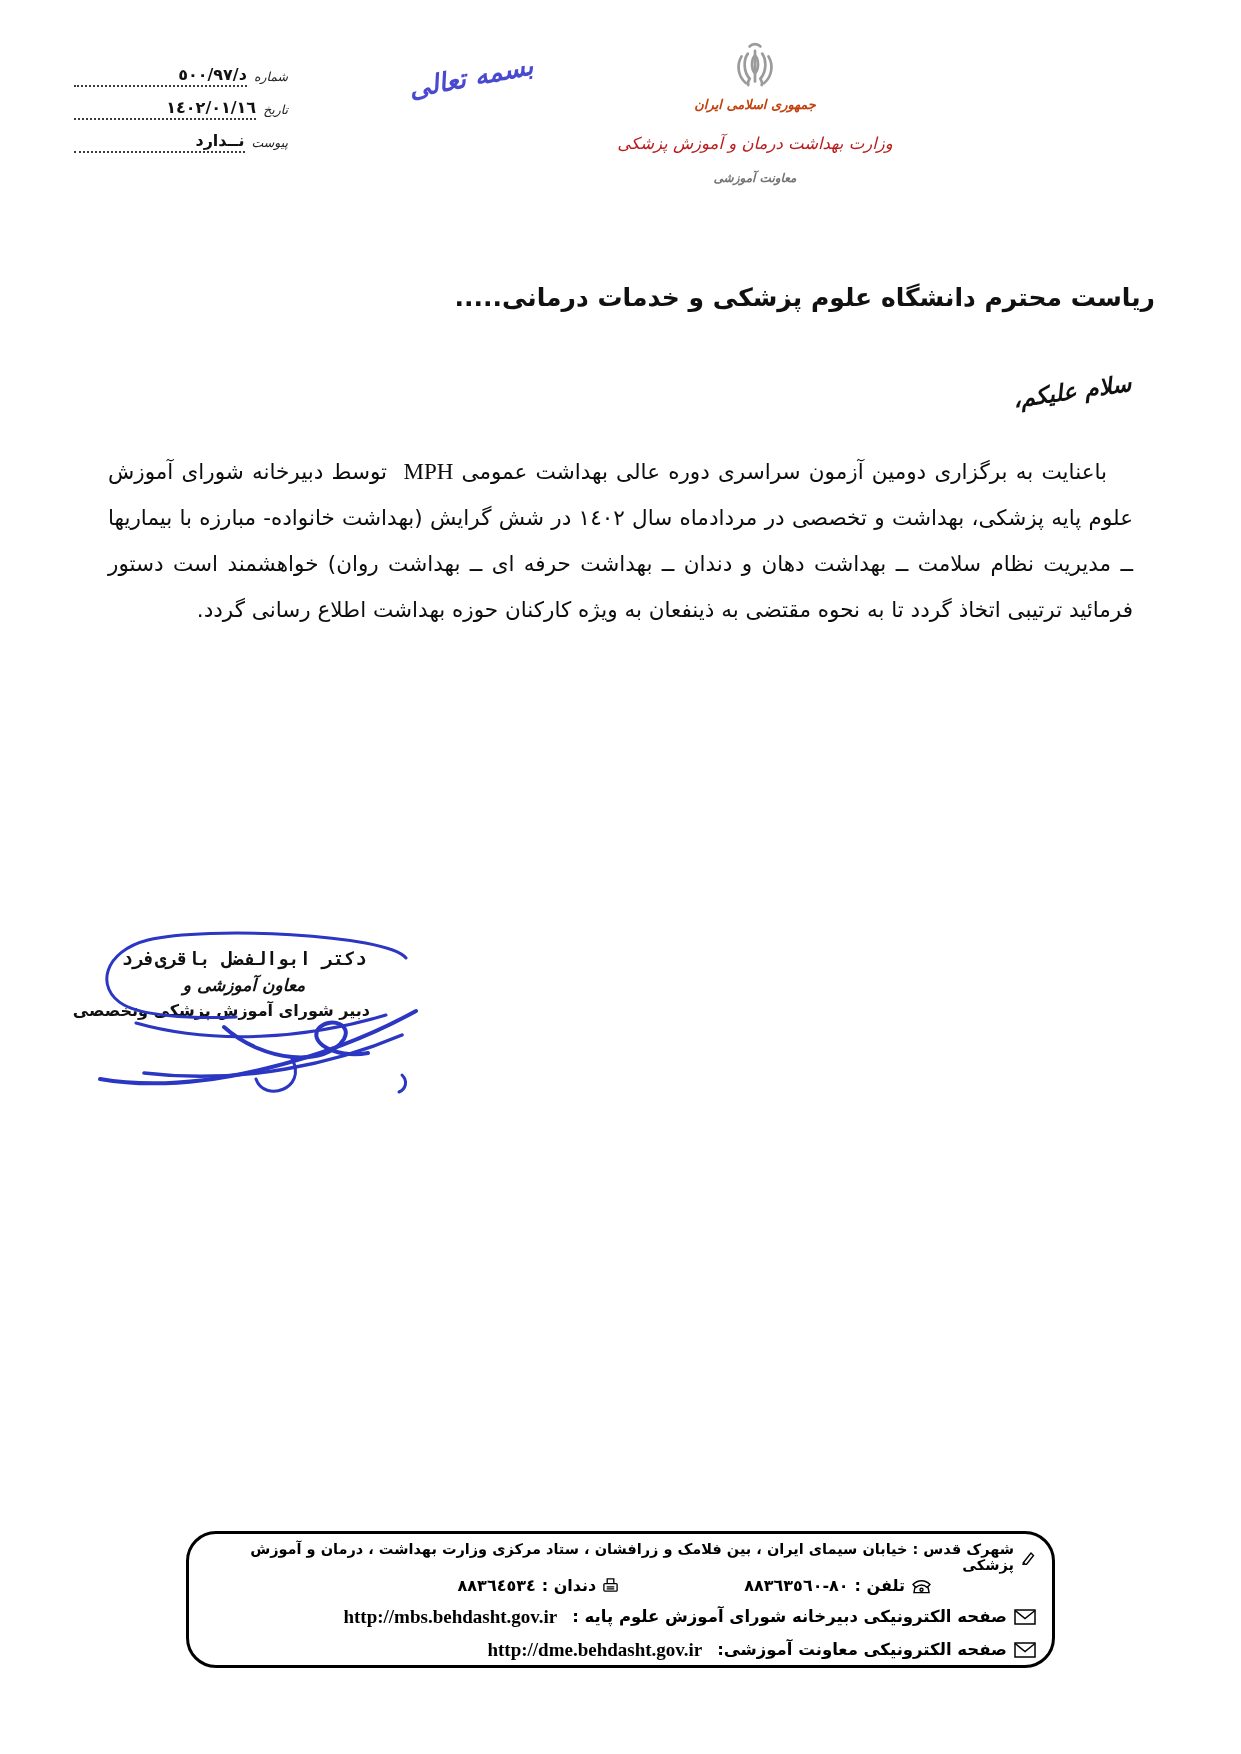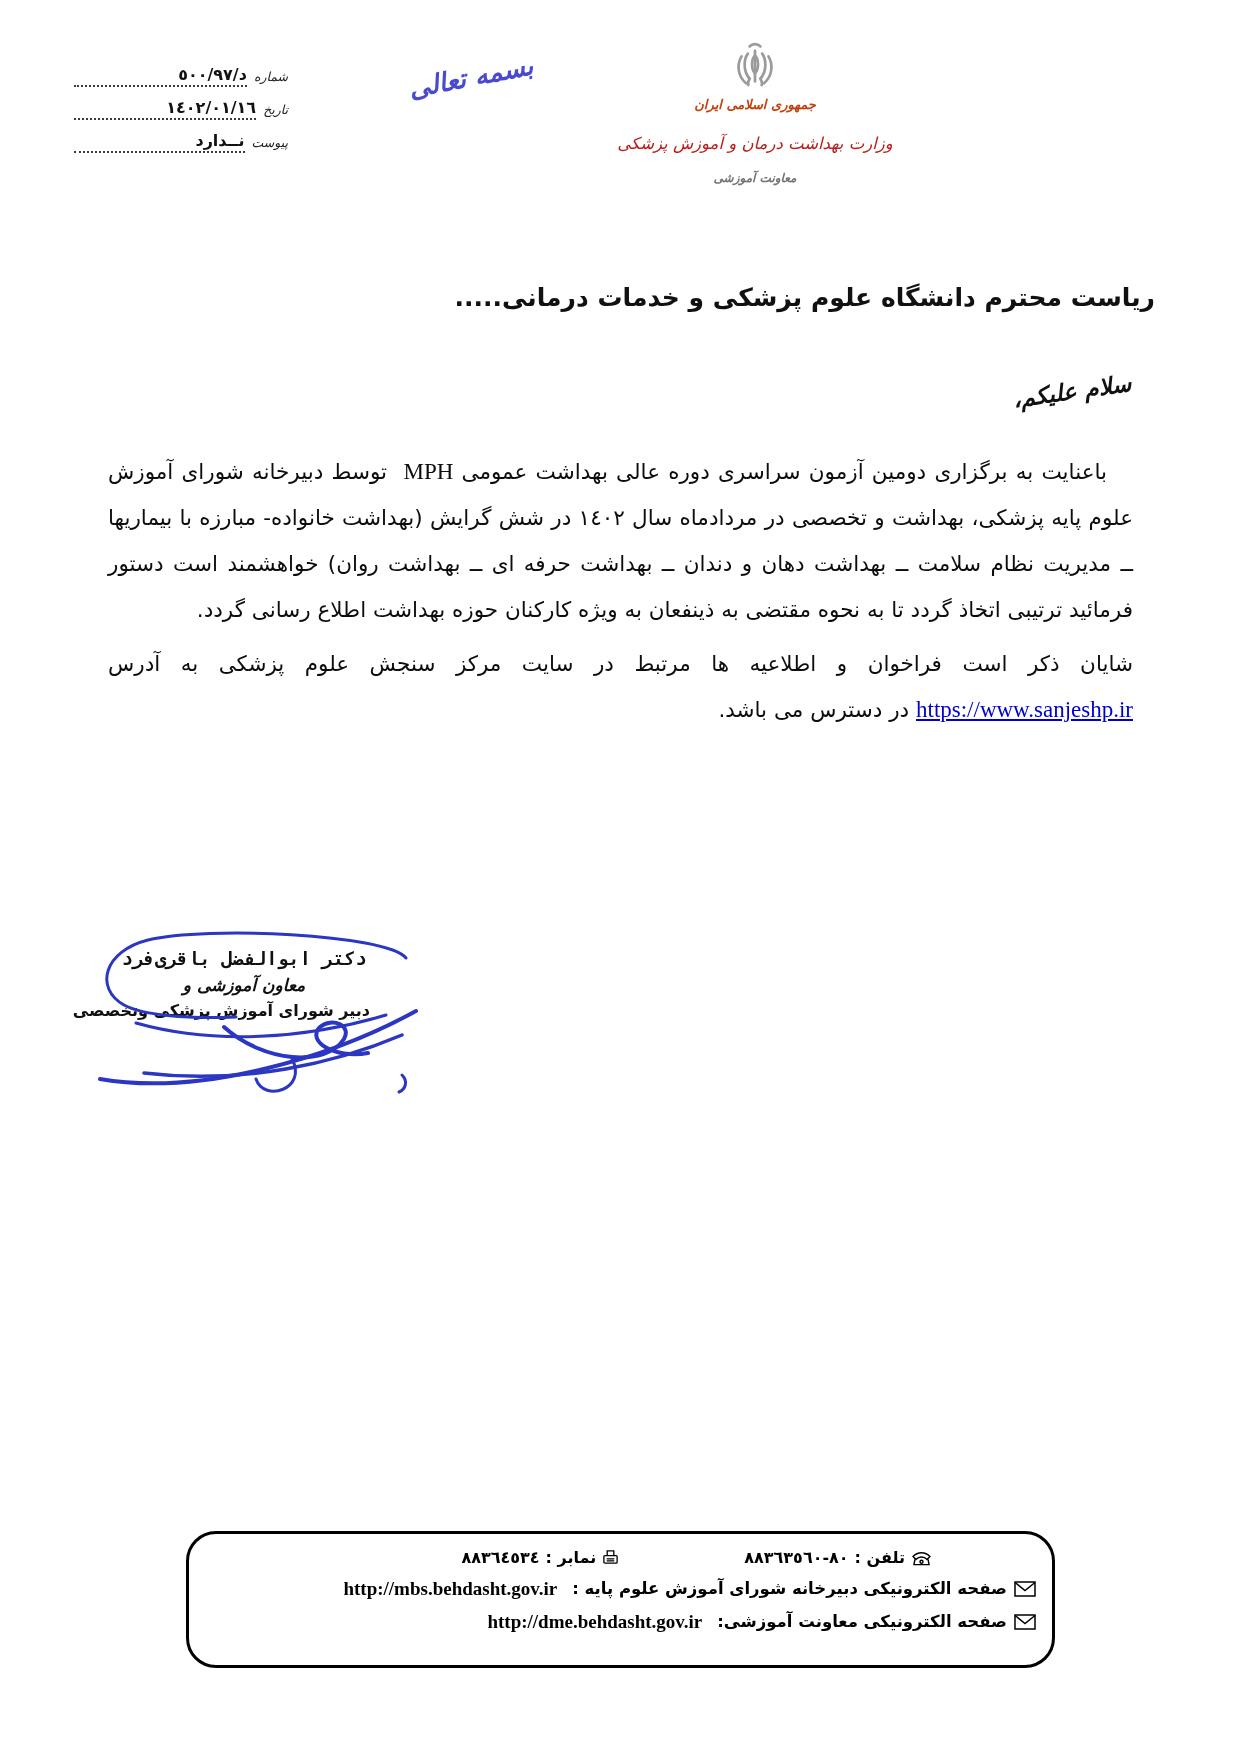--- a/index.html
+++ b/index.html
@@ -97,60 +97,68 @@
     <div class="gov-line2">وزارت بهداشت درمان و آموزش پزشکی</div>
     <div class="gov-line3">معاونت آموزشی</div>
   </div>
 
   <div class="recipient">ریاست محترم دانشگاه علوم پزشکی و خدمات درمانی.....</div>
 
   <div class="salutation">سلام علیکم،</div>
 
   <div class="body-text">
     <p class="p1"><span>باعنایت به برگزاری دومین آزمون سراسری دوره عالی بهداشت عمومی</span> <span class="latin">MPH</span>&nbsp; <span>توسط دبیرخانه شورای آموزش علوم پایه پزشکی، بهداشت و تخصصی در مردادماه سال ١٤٠٢ در شش گرایش (بهداشت خانواده- مبارزه با بیماریها ــ مدیریت نظام سلامت ــ بهداشت دهان و دندان ــ بهداشت حرفه ای ــ بهداشت روان) خواهشمند است دستور فرمائید ترتیبی اتخاذ گردد تا به نحوه مقتضی به ذینفعان به ویژه کارکنان حوزه بهداشت اطلاع رسانی گردد.</span></p>
-    <p class="p2"><span>شایان ذکر است فراخوان و اطلاعیه ها مرتبط در سایت مرکز سنجش علوم پزشکی به آدرس</span> <a class="site-link">https://www.sanjeshp.ir</a> <span>در دسترس می باشد.</span></p>
   </div>
 
   <div class="sig">
     <div class="sig-name">دکتر ابوالفضل باقری‌فرد</div>
     <div class="sig-role1">معاون آموزشی و</div>
     <div class="sig-role2">دبیر شورای آموزش پزشکی وتخصصی</div>
   </div>
   <svg class="sig-svg" viewBox="0 0 356 180" fill="none" stroke="#2b36c2" stroke-linecap="round">
     <path stroke-width="3" d="M322,32 C302,8 122,0 64,14 C20,25 10,62 40,79 C58,89 102,93 152,91"></path>
     <path stroke-width="3" d="M52,97 C130,119 222,113 302,89"></path>
     <path stroke-width="4" d="M16,153 C120,171 252,129 332,85"></path>
     <path stroke-width="3.5" d="M60,147 C160,159 252,137 318,109"></path>
     <path stroke-width="4" d="M140,101 C180,137 242,141 260,113 C268,99 248,91 236,101 C222,115 250,133 284,127"></path>
     <path stroke-width="3" d="M208,133 C224,163 180,177 172,153"></path>
     <path stroke-width="3" d="M318,149 C324,155 322,163 315,166"></path>
   </svg>
 
   <div class="footer">
+    <div class="f-row f-row1">
+      <span class="f-icon">
+        <svg width="15" height="15" viewBox="0 0 15 15" fill="none" stroke="#000" stroke-width="1.4">
+          <path d="M2.5,12.5 L10,3 L12.5,5.5 L5,15 Z"></path>
+            <path d="M2.5,12.5 L2,14.8 L5,15"></path>
+        </svg>
+      </span>
+      <span>شهرک قدس : خیابان سیمای ایران ، بین فلامک و زرافشان ، ستاد مرکزی وزارت بهداشت ، درمان و آموزش پزشکی</span>
+    </div>
     <div class="f-row f-row2">
       <span class="grp grp-phone">
         <span class="f-icon">
           <svg width="21" height="16" viewBox="0 0 22 17" fill="none" stroke="#000" stroke-width="1.5">
             <path d="M2,7 C7,1.5 15,1.5 20,7 L17,10 C13.5,6.5 8.5,6.5 5,10 Z"></path>
             <path d="M4,10 L3,15.5 L19,15.5 L18,10"></path>
             <circle cx="11" cy="12.5" r="1.6"></circle>
           </svg>
         </span>
         <span>تلفن :</span>
         <span>٨٠-٨٨٣٦٣٥٦٠</span>
       </span>
       <span class="grp grp-fax">
         <span class="f-icon">
           <svg width="17" height="17" viewBox="0 0 18 18" fill="none" stroke="#000" stroke-width="1.4">
             <rect x="2" y="7" width="14" height="8" rx="1"></rect>
             <path d="M5.5,7 L5.5,2 L12.5,2 L12.5,7"></path>
             <path d="M5,10.5 L13,10.5 M5,12.5 L13,12.5"></path>
           </svg>
         </span>
-        <span>نمابر :</span>
+        <span>دندان :</span>
         <span>٨٨٣٦٤٥٣٤</span>
       </span>
     </div>
     <div class="f-row f-row3">
       <span class="f-icon">
         <svg width="22" height="16" viewBox="0 0 22 16" fill="none" stroke="#000" stroke-width="1.5">
           <rect x="1" y="1" width="20" height="14"></rect>
             <path d="M1,1.5 L11,9.5 L21,1.5"></path>
         </svg>
       </span>

